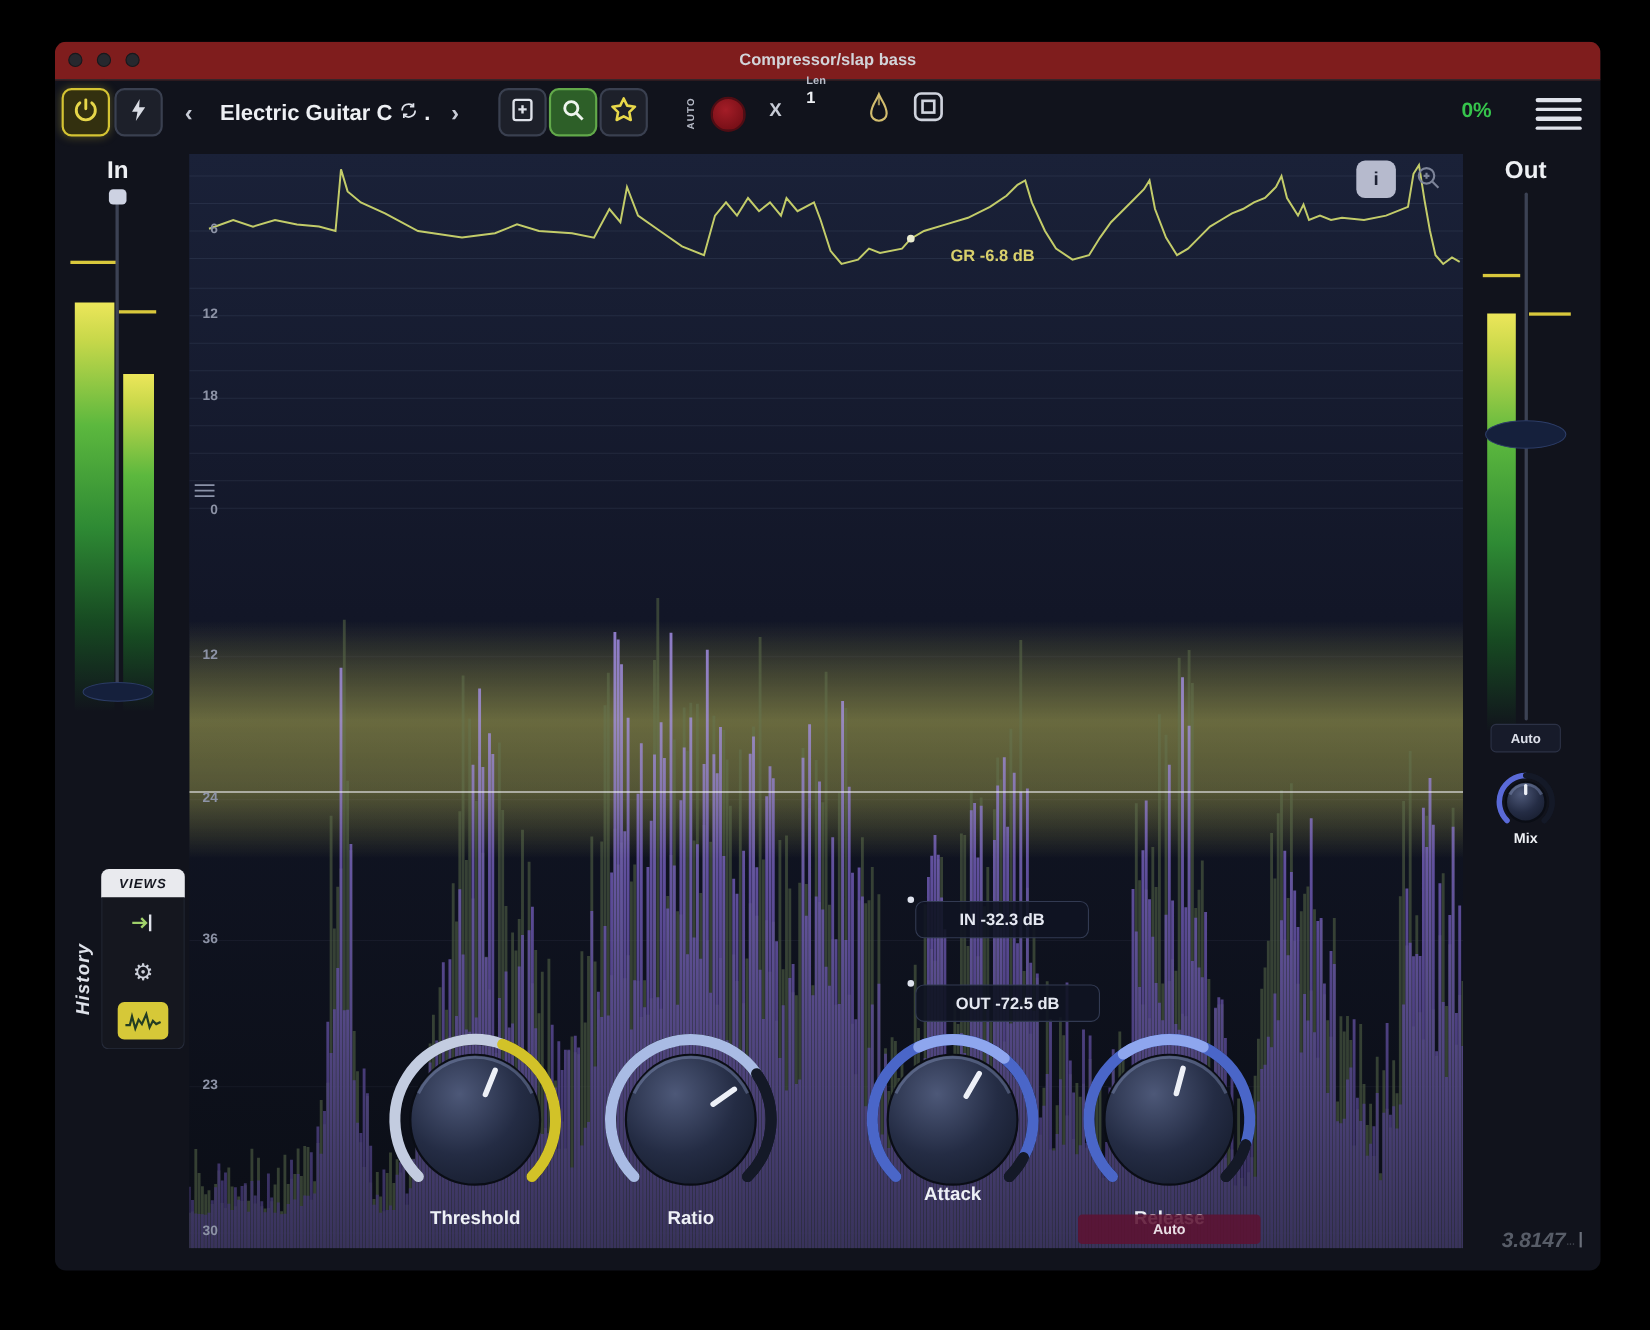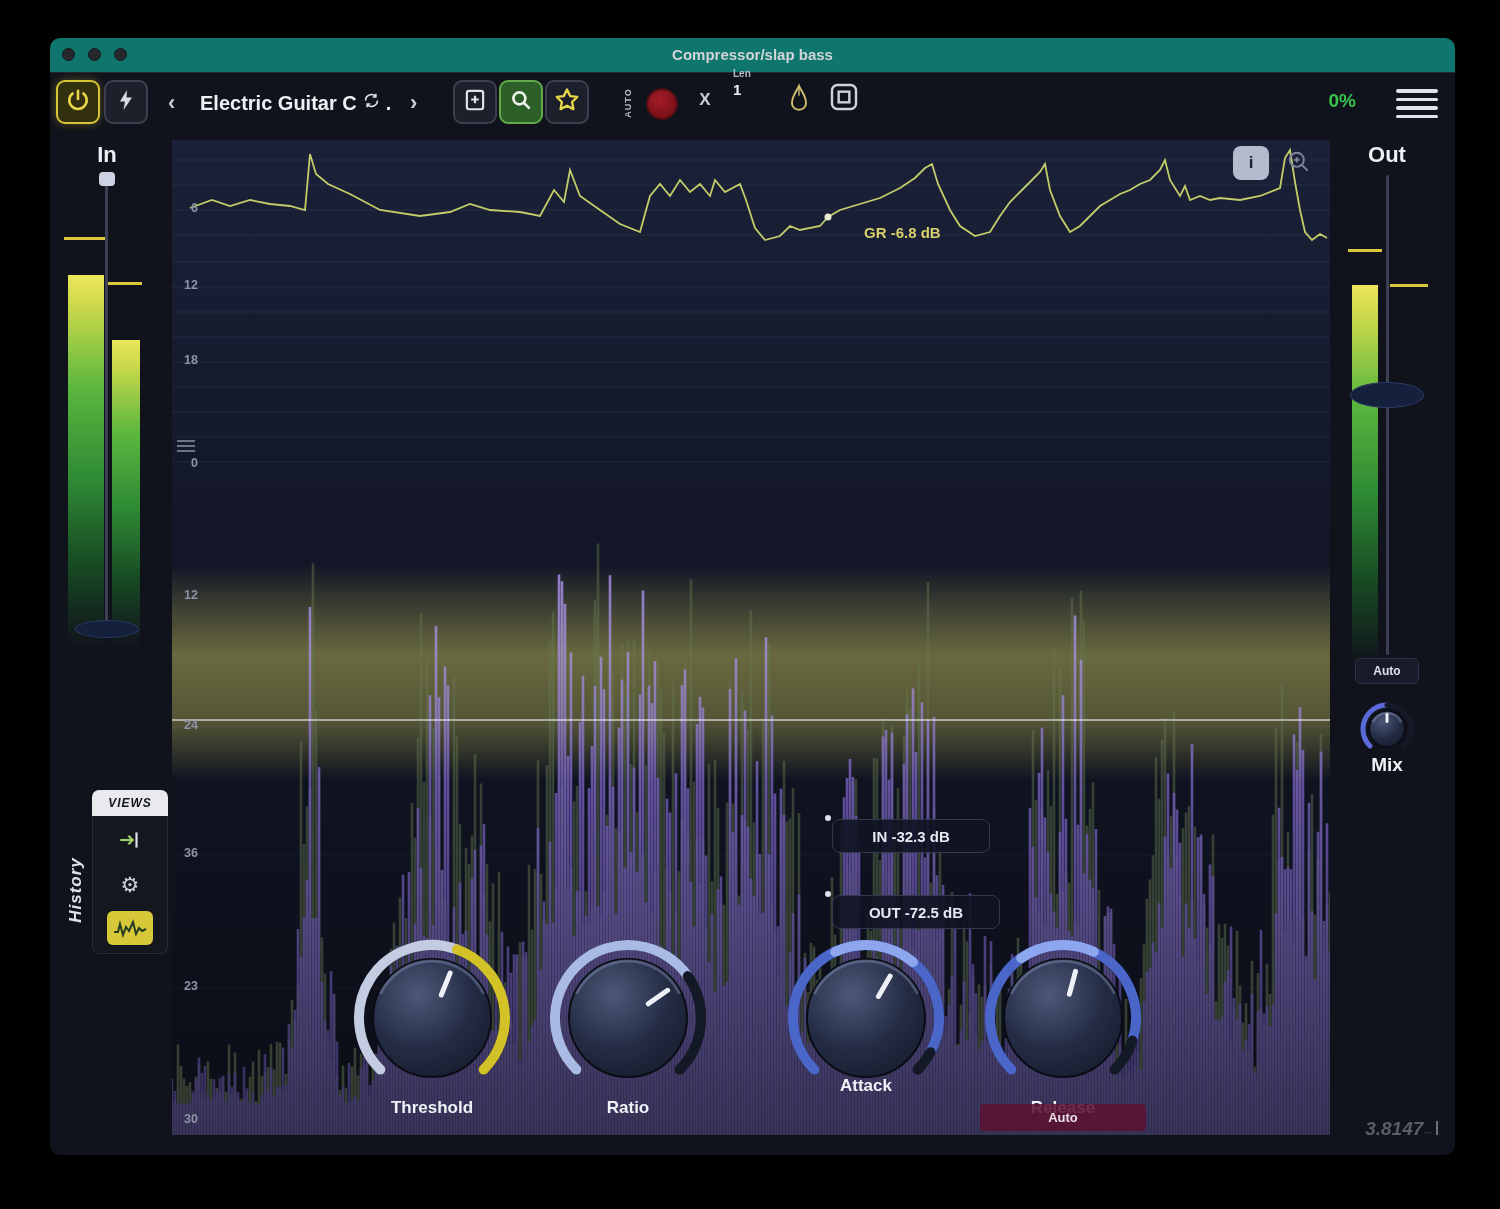--- a/index.html
+++ b/index.html
@@ -2,21 +2,21 @@
 <html><head>
 <meta charset="utf-8">
 <style>
   html,body{margin:0;padding:0;background:#000;}
   .page{position:relative;width:1500px;height:1209px;background:#000;overflow:hidden;
         font-family:"Liberation Sans",sans-serif;}
   .window{position:absolute;left:50px;top:38px;width:1405px;height:1117px;
           background:#11131c;border-radius:10px;overflow:hidden;
           box-shadow:0 0 0 1px #000,0 8px 30px rgba(0,0,0,.8);}
   
-  .titlebar{position:absolute;left:0;top:0;width:100%;height:34px;background:#0f766e;
+  .titlebar{position:absolute;left:0;top:0;width:100%;height:34px;background:#7f1d1d;
             border-bottom:1px solid #26282d;}
   .lights{position:absolute;left:12px;top:10px;display:flex;gap:13px;}
   .light{width:13px;height:13px;border-radius:50%;background:#26282e;border:1px solid #17181c;box-sizing:border-box;}
   .wtitle{position:absolute;left:0;right:0;top:0;height:34px;line-height:34px;text-align:center;
           color:#d2d4d9;font-size:15px;font-weight:bold;}
   
   .btn{position:absolute;width:44px;height:44px;border-radius:9px;background:#1d202a;
        border:2px solid #3a4050;box-sizing:border-box;display:flex;align-items:center;justify-content:center;}
   .btn.power{background:#33300f;border-color:#d5c433;box-shadow:0 0 9px rgba(213,196,51,.35);}
   .btn.search{background:#2d5f28;border-color:#62a94a;}
@@ -64,21 +64,21 @@
              color:#14161f;font-size:12px;font-weight:bold;font-style:italic;letter-spacing:1px;text-align:center;line-height:26px;}
   .viewsbody{position:absolute;left:42px;top:778px;width:76px;height:138px;background:#15171f;
              border:1px solid #262b3a;border-top:none;border-radius:0 0 7px 7px;box-sizing:border-box;
              display:flex;flex-direction:column;align-items:center;justify-content:space-around;padding:4px 0;}
   .viewbtn{width:48px;height:38px;display:flex;align-items:center;justify-content:center;}
   .gearglyph{font-size:21px;color:#ccd0da;}
   .wavebtn{width:46px;height:34px;background:#d6c838;border-radius:6px;display:flex;align-items:center;justify-content:center;}
   .history{position:absolute;left:8px;top:786px;width:36px;height:132px;display:flex;align-items:center;justify-content:center;}
   .history span{transform:rotate(-90deg);white-space:nowrap;color:#dfe2ea;font-size:17px;font-weight:bold;font-style:italic;letter-spacing:1px;}
   
-  .mixlabel{position:absolute;left:1307px;top:716px;width:60px;text-align:center;color:#eef0f4;font-size:19px;font-weight:bold;}
+  .mixlabel{position:absolute;left:1307px;top:716px;width:60px;text-align:center;color:#eef0f4;font-size:13px;font-weight:bold;}
   .version{position:absolute;left:1280px;top:1080px;width:108px;text-align:right;color:#585d68;
            font-size:19px;font-weight:bold;font-style:italic;}
   .version .vtiny{font-size:8px;font-style:normal;color:#4a4f58;}
   .version .vbar{display:inline-block;width:2px;height:14px;background:#6a6f7a;margin-left:4px;}
 </style>
 </head>
 <body>
 
 <div class="page">
 <svg width="0" height="0" style="position:absolute">

